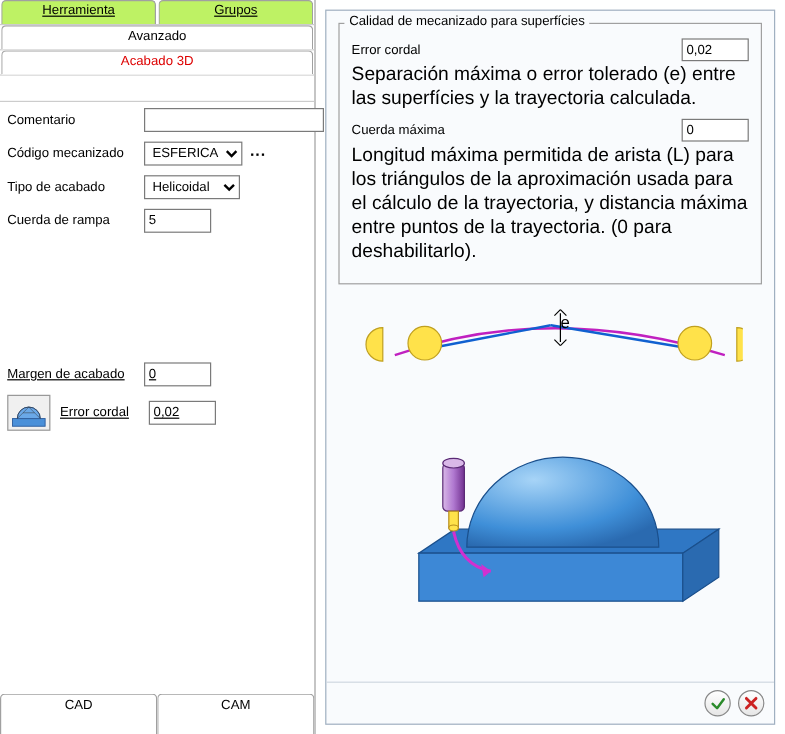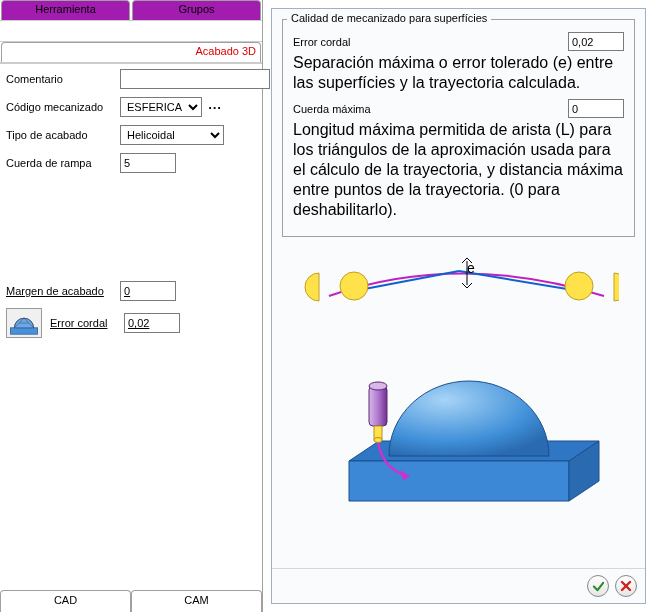--- a/index.html
+++ b/index.html
@@ -22,41 +22,42 @@
     border-right: 1px solid #a0a0a0;
     display: flex;
     flex-direction: column;
     position: relative;
   }
   .tab-row {
     display: flex;
     border-bottom: 1px solid #ccc;
     height: 21px;
   }
-  .tab-row.back1 .tab { background: #a21caf; }
+  .tab-row.back1 .tab { background: #bef264; text-decoration: underline; }
   .tab {
     flex: 1;
     text-align: center;
     padding: 2px 4px;
     border: 1px solid #a0a0a0;
     border-bottom: none;
     border-radius: 4px 4px 0 0;
     margin: 0 1px;
     cursor: pointer;
     background: #fff;
   }
   .tab.shaded { background:#f5f5f5; }
-  .tab.active-red { color: #d00; text-align: right; }
+  .tab.active-red { color: #d00; }
   .form-area {
     padding: 4px 6px 4px 6px;
     flex: 1;
     display: flex;
     flex-direction: column;
     gap: 6px;
     border-top: 1px solid #ccc;
+    margin-top: 21px;
   }
   .row {
     display: flex;
     align-items: center;
     gap: 4px;
     min-height: 22px;
   }
   .row label {
     width: 110px;
     flex-shrink: 0;
@@ -71,21 +72,21 @@
   }
   .row select {
     border: 1px solid #7a7a7a;
     height: 20px;
     font-family: inherit;
     font-size: 11px;
     background: #fff;
     padding: 0 2px;
   }
   .row select.tool-select { width: 82px; }
-  .row select.type-select { width: 104px; }
+  .row select.type-select { width: 80px; }
   .row input.num { width: 56px; flex: 0 0 56px; }
   .row input.wide { flex:1; }
   .dots-btn {
     width: 18px;
     height: 18px;
     text-align: center;
     cursor: pointer;
     font-weight: bold;
     border: none;
     background: transparent;
@@ -96,21 +97,21 @@
     width: 36px; height: 30px;
     border: 1px solid #999;
     display:flex; align-items:center; justify-content:center;
     margin-right:4px;
     background:#f0f0f0;
   }
   .bottom-tabs {
     position: absolute;
     bottom: 0; left: 0; right: 0;
     display: flex;
-    height: 22px;
+    height: 34px;
   }
   .bottom-tabs .btab {
     flex:1;
     text-align:center;
     padding: 3px 4px;
     border: 1px solid #a0a0a0;
     border-bottom:none;
     border-radius: 4px 4px 0 0;
     cursor:pointer;
     background:#fff;
@@ -190,20 +191,21 @@
 
 <div class="app">
 
   <div class="left-panel">
 
     <div class="tab-row back1">
       <div class="tab shaded">Herramienta</div>
       <div class="tab shaded">Grupos</div>
     </div>
     <div class="tab-row">
+      <div class="tab">Avanzado</div>
     </div>
     <div class="tab-row">
       <div class="tab active-red">Acabado 3D</div>
     </div>
 
     <div class="form-area">
 
       <div class="row">
         <label>Comentario</label>
         <input type="text" class="wide" value="" style="">

